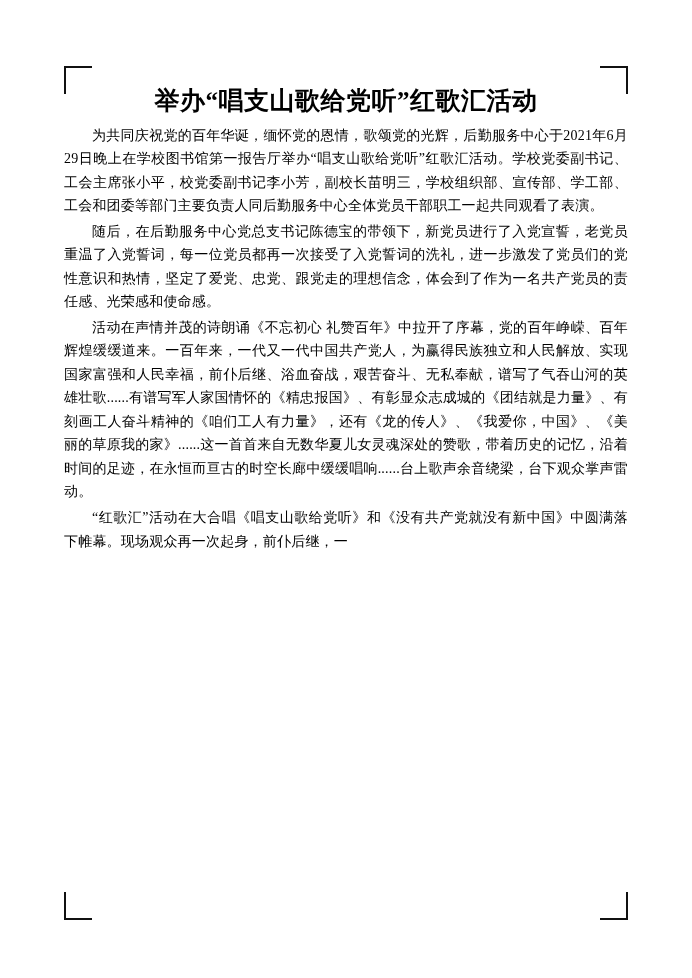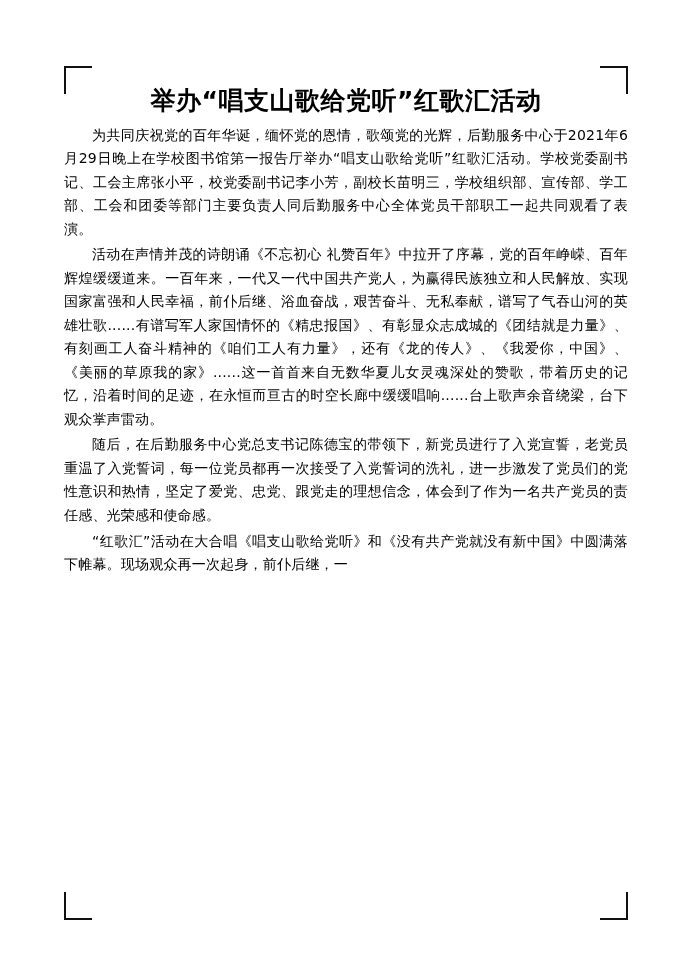--- a/index.html
+++ b/index.html
@@ -32,20 +32,21 @@
   .crop.tr { right: 64px; top: 66px;  border-right: 2px solid #111; border-top: 2px solid #111; }
   .crop.bl { left: 64px;  bottom: 58px; border-left: 2px solid #111; border-bottom: 2px solid #111; }
   .crop.br { right: 64px; bottom: 58px; border-right: 2px solid #111; border-bottom: 2px solid #111; }
 
   .content {
     position: absolute;
     left: 64px;
     right: 64px;
     top: 80px;
     bottom: 60px;
+    font-family: Liberation Serif, serif;
   }
 
   .doc-title {
     font-size: 25px;
     font-weight: bold;
     text-align: center;
     letter-spacing: 0.5px;
     line-height: 1.35;
     margin: 4px 0 6px 0;
   }
@@ -69,20 +70,20 @@
   <div class="crop tr"></div>
   <div class="crop bl"></div>
   <div class="crop br"></div>
 
   <div class="content">
 
     <h1 class="doc-title">举办“唱支山歌给党听”红歌汇活动</h1>
 
     <p class="para">为共同庆祝党的百年华诞，缅怀党的恩情，歌颂党的光辉，后勤服务中心于2021年6月29日晚上在学校图书馆第一报告厅举办“唱支山歌给党听”红歌汇活动。学校党委副书记、工会主席张小平，校党委副书记李小芳，副校长苗明三，学校组织部、宣传部、学工部、工会和团委等部门主要负责人同后勤服务中心全体党员干部职工一起共同观看了表演。</p>
 
+    <p class="para">随后，在后勤服务中心党总支书记陈德宝的带领下，新党员进行了入党宣誓，老党员重温了入党誓词，每一位党员都再一次接受了入党誓词的洗礼，进一步激发了党员们的党性意识和热情，坚定了爱党、忠党、跟党走的理想信念，体会到了作为一名共产党员的责任感、光荣感和使命感。</p>
+
     <p class="para">活动在声情并茂的诗朗诵《不忘初心 礼赞百年》中拉开了序幕，党的百年峥嵘、百年辉煌缓缓道来。一百年来，一代又一代中国共产党人，为赢得民族独立和人民解放、实现国家富强和人民幸福，前仆后继、浴血奋战，艰苦奋斗、无私奉献，谱写了气吞山河的英雄壮歌......有谱写军人家国情怀的《精忠报国》、有彰显众志成城的《团结就是力量》、有刻画工人奋斗精神的《咱们工人有力量》，还有《龙的传人》、《我爱你，中国》、《美丽的草原我的家》......这一首首来自无数华夏儿女灵魂深处的赞歌，带着历史的记忆，沿着时间的足迹，在永恒而亘古的时空长廊中缓缓唱响......台上歌声余音绕梁，台下观众掌声雷动。</p>
-
-    <p class="para">随后，在后勤服务中心党总支书记陈德宝的带领下，新党员进行了入党宣誓，老党员重温了入党誓词，每一位党员都再一次接受了入党誓词的洗礼，进一步激发了党员们的党性意识和热情，坚定了爱党、忠党、跟党走的理想信念，体会到了作为一名共产党员的责任感、光荣感和使命感。</p>
 
     <p class="para">“红歌汇”活动在大合唱《唱支山歌给党听》和《没有共产党就没有新中国》中圆满落下帷幕。现场观众再一次起身，前仆后继，一</p>
 
   </div>
 </div>
 
 </body></html>

